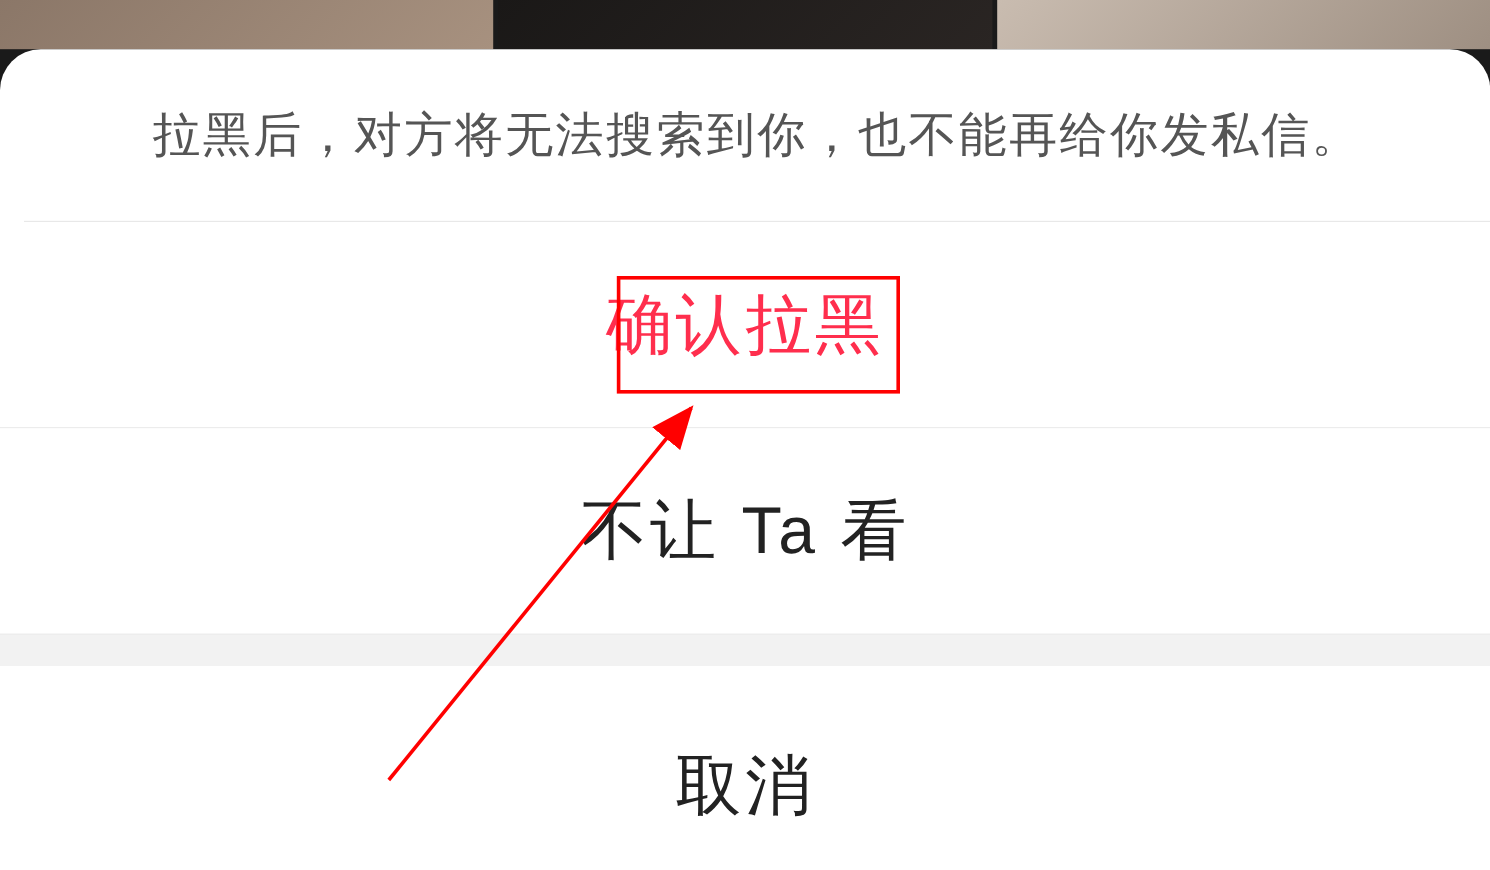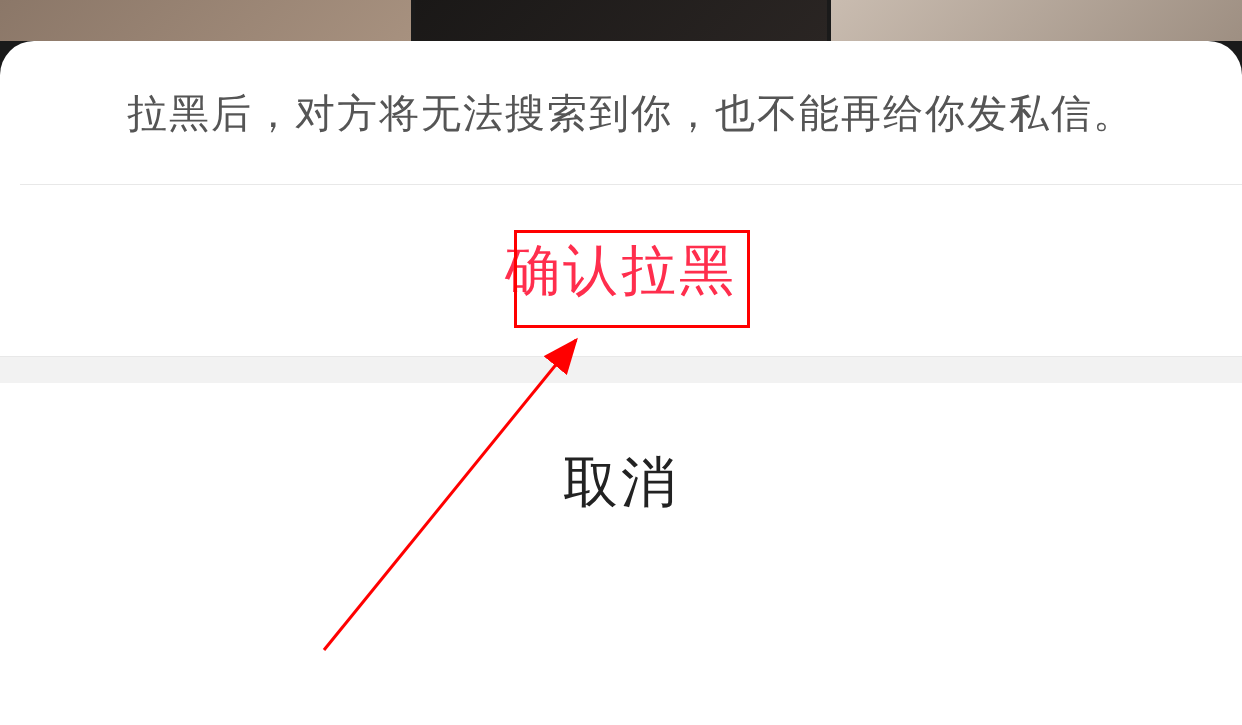--- a/index.html
+++ b/index.html
@@ -104,20 +104,23 @@
 
 <div class="sheet">
   <div class="sheet-header">
     <div class="sheet-desc">拉黑后，对方将无法搜索到你，也不能再给你发私信。</div>
   </div>
 
   <div class="sheet-item danger">
     <span class="sheet-item-text">确认拉黑</span>
   </div>
 
+  <div class="sheet-item">
+    <span class="sheet-item-text">不让 Ta 看</span>
+  </div>
 
   <div class="gap-strip"></div>
 
   <div class="sheet-item" style="border-bottom:none;height:200px;">
     <span class="sheet-item-text">取消</span>
   </div>
 </div>
 
 <div class="highlight-box" style="left:514px;top:230px;width:236px;height:98px;border-color:#ff0000;"></div>
 

